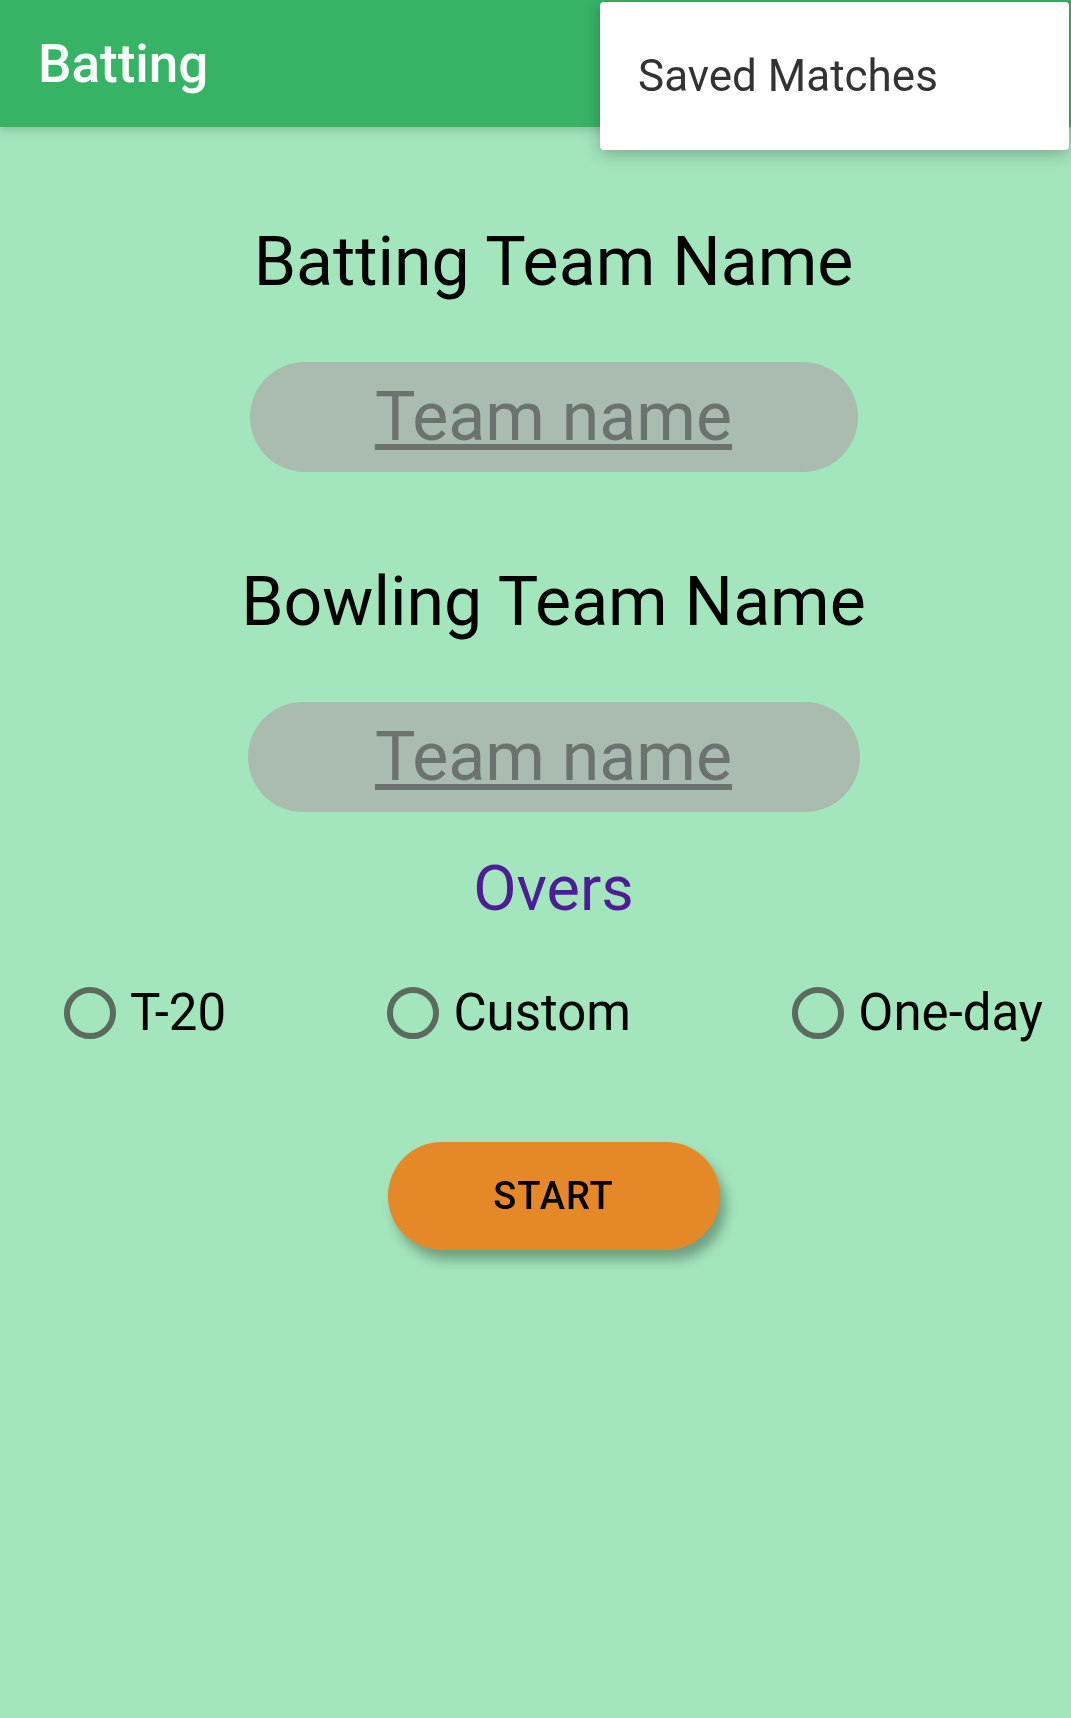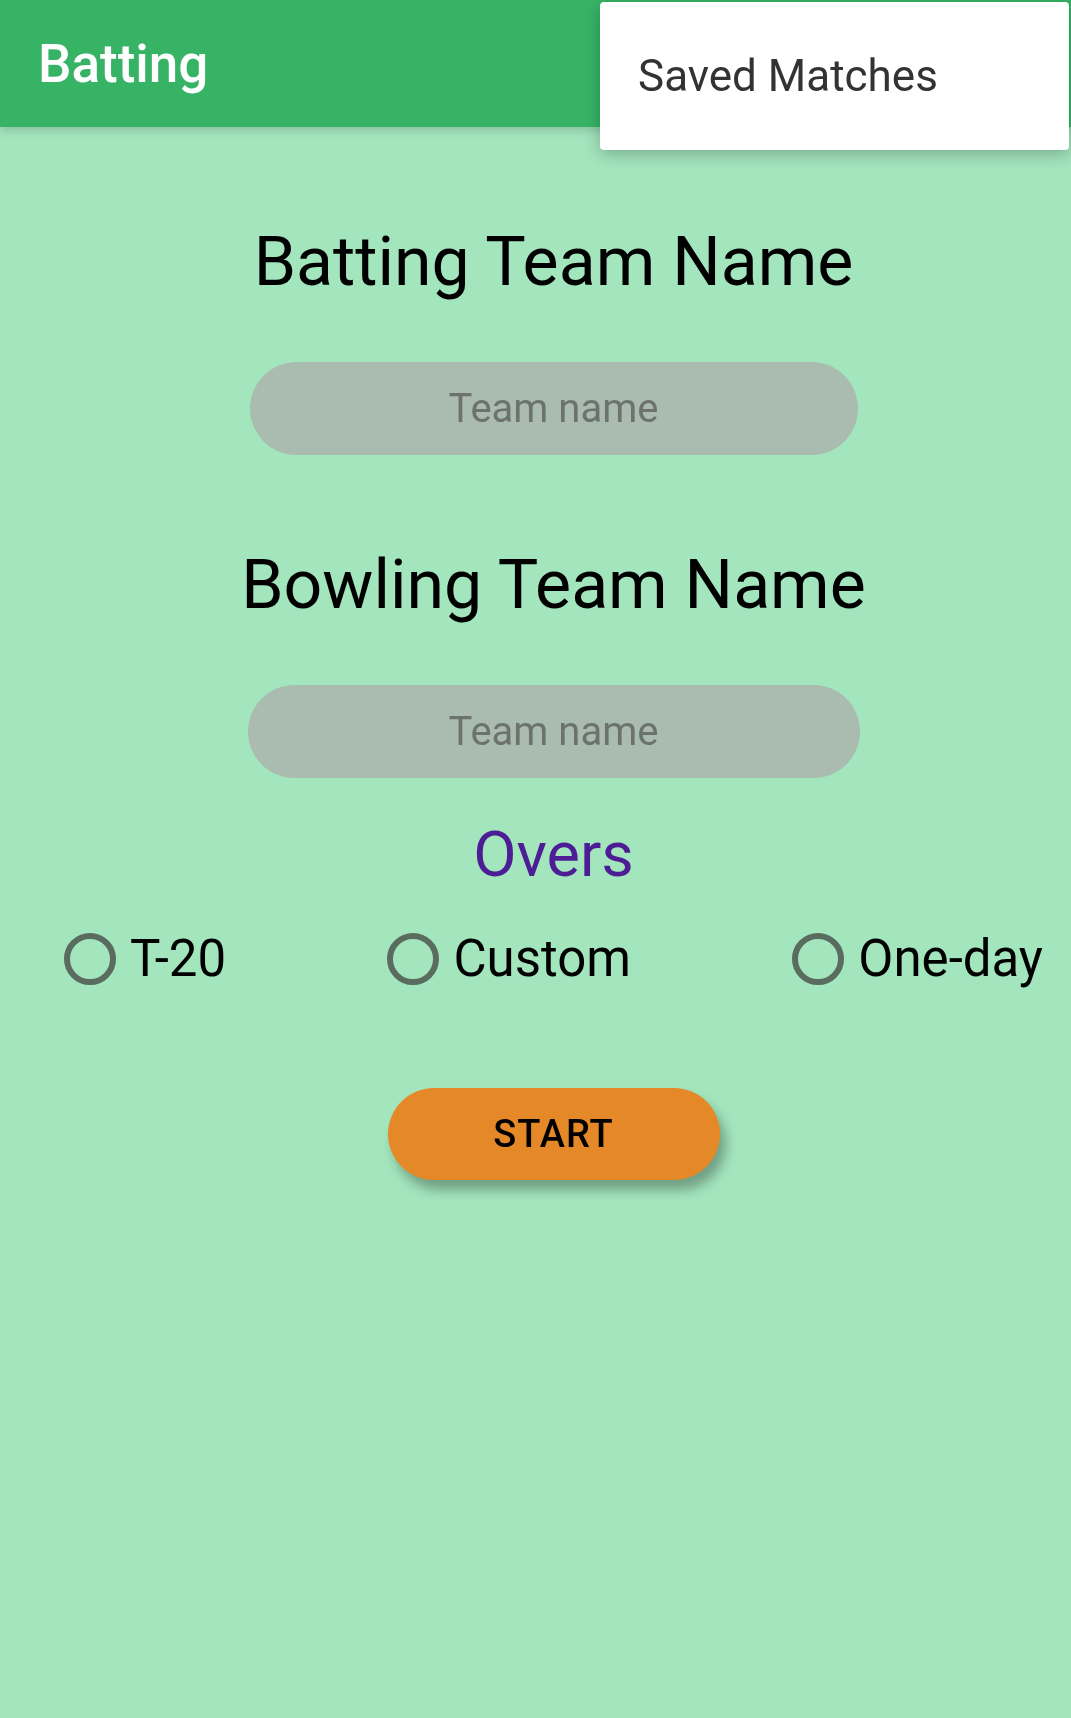--- a/index.html
+++ b/index.html
@@ -57,29 +57,30 @@
     }
     .label {
       font-size: 68px;
       color: #000;
       text-align: center;
       margin-bottom: 60px;
     }
     .input-pill {
       background: #a9bcaf;
       border-radius: 100px;
-      height: 93px;
+      height: 110px;
       display: flex;
       align-items: center;
       justify-content: center;
-      font-size: 40px;
+      font-size: 68px;
       color: #6c736e;
       border: none;
       outline: none;
       text-align: center;
+      text-decoration: underline;
     }
     .input-batting {
       width: 608px;
       margin-bottom: 90px;
     }
     .input-bowling {
       width: 612px;
       margin-bottom: 40px;
     }
     .input-overs {
@@ -92,41 +93,42 @@
       text-align: right;
       margin-bottom: 38px;
     }
     .radio-row {
       width: 100%;
       display: flex;
       justify-content: space-between;
       align-items: center;
       padding: 0 28px 0 28px;
       margin-bottom: 100px;
+      margin-top: 20px;
     }
     .radio-option {
       display: flex;
       align-items: center;
       cursor: pointer;
     }
     .radio-circle {
       width: 52px;
       height: 52px;
       border: 6px solid #5a6b5f;
       border-radius: 50%;
       margin-right: 14px;
       flex-shrink: 0;
     }
     .radio-label {
       font-size: 51px;
       color: #000;
     }
     .start-button {
       width: 332px;
-      height: 92px;
+      height: 108px;
       background: #e58928;
       border-radius: 100px;
       display: flex;
       align-items: center;
       justify-content: center;
       font-size: 38px;
       font-weight: 500;
       color: #000;
       cursor: pointer;
       box-shadow: 6px 10px 12px rgba(0,0,0,0.3);

